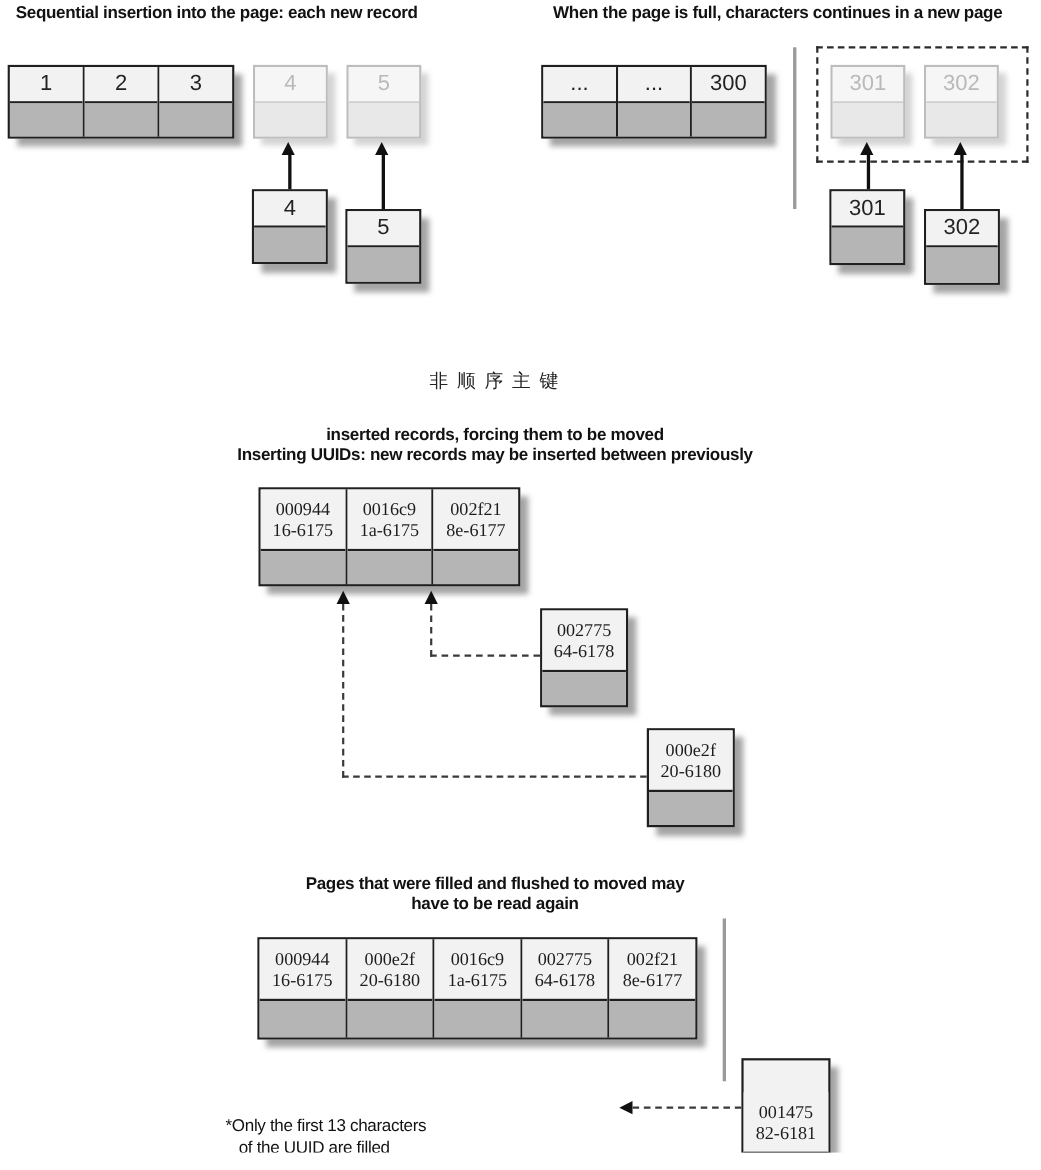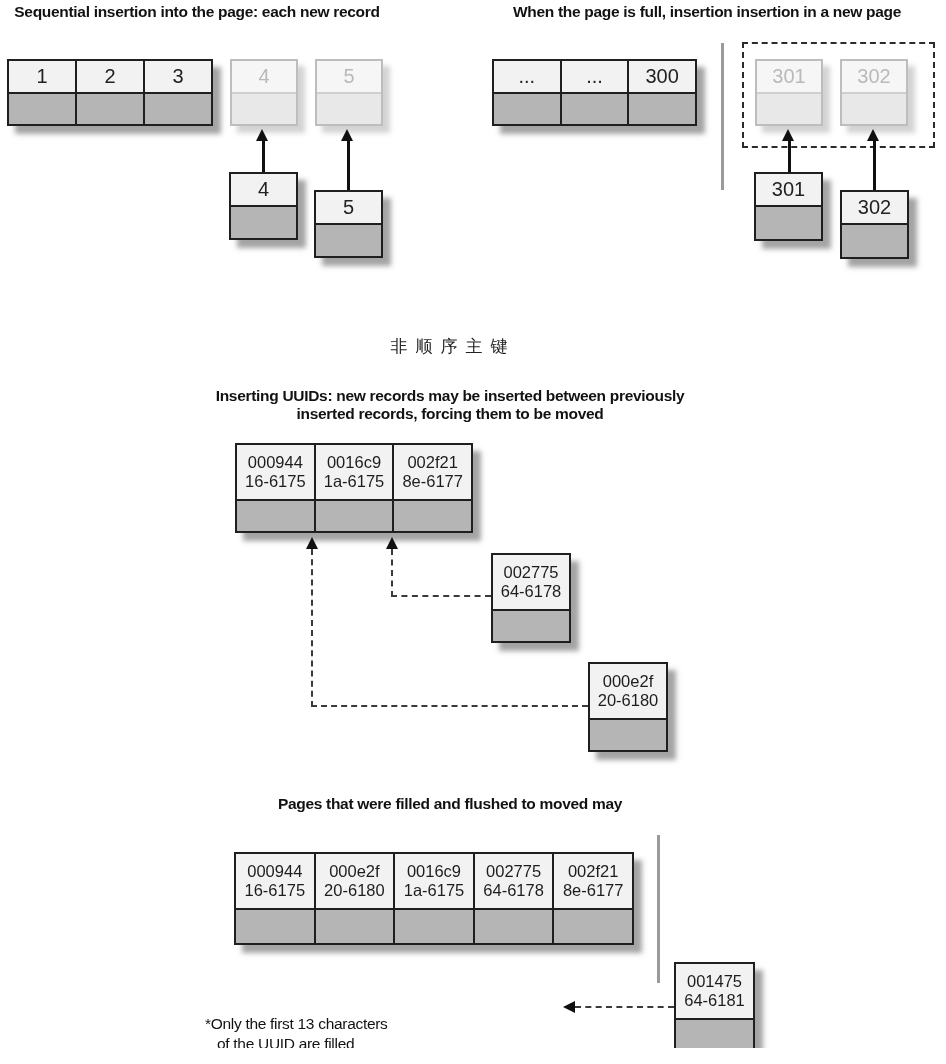--- a/index.html
+++ b/index.html
@@ -37,21 +37,21 @@
   }
   .ptable .cell:last-child{border-right:none;}
   .cell-top{
     display:flex;align-items:center;justify-content:center;
     background:#f2f2f2;
     border-bottom:2.5px solid #1f1f1f;
     box-sizing:border-box;
   }
   .cell-bot{flex:1;background:#b5b5b5;}
   .h-num .cell-top{height:33px;}
-  .h-uuid .cell-top{height:56px;}
+  .h-uuid .cell-top{height:56px;font-family:Liberation Serif, serif;}
   .num{font-size:20px;color:#222;}
   .uuid{font-size:16.5px;line-height:19px;text-align:center;color:#1d1d1d;}
   .uuid span{display:block;}
   
   .faded{
     position:absolute;display:flex;flex-direction:column;
     box-sizing:border-box;
     border:2px solid #bdbdbd;
     background:#f6f6f6;
     box-shadow:7px 7px 5px rgba(130,130,130,.35);
@@ -158,21 +158,21 @@
   <div class="ptable h-num" style="left:314px;top:190px;width:69px;height:68px;">
     <div class="cell">
       <div class="cell-top">
           <span class="num">5</span>
         </div>
       <div class="cell-bot"></div>
     </div>
   </div>
 
   <div class="title" style="left:468px;top:3px;width:478px;">
-    <div>When the page is full, insertion insertion in a new page</div>
+    <div>When the page is full, characters continues in a new page</div>
   </div>
 
   <div class="ptable h-num" style="left:492px;top:59px;width:205px;height:67px;">
     <div class="cell">
       <div class="cell-top">
           <span class="num">...</span>
         </div>
       <div class="cell-bot"></div>
     </div>
     <div class="cell">
@@ -224,22 +224,22 @@
       <div class="cell-top">
           <span class="num">302</span>
         </div>
       <div class="cell-bot"></div>
     </div>
   </div>
 
   <div class="cjk" style="left:303px;top:335px;width:300px;">非顺序主键</div>
 
   <div class="title" style="left:150px;top:387px;width:600px;">
+    <div>inserted records, forcing them to be moved</div>
     <div>Inserting UUIDs:  new records may be inserted between previously</div>
-    <div>inserted records, forcing them to be moved</div>
   </div>
 
   <div class="ptable h-uuid" style="left:235px;top:443px;width:238px;height:90px;">
     <div class="cell">
       <div class="cell-top">
           <span class="uuid">
             <span>000944</span>
             <span>16-6175</span>
           </span>
         </div>
@@ -292,20 +292,21 @@
             <span>000e2f</span>
             <span>20-6180</span>
           </span>
         </div>
       <div class="cell-bot"></div>
     </div>
   </div>
 
   <div class="title" style="left:150px;top:795px;width:600px;">
     <div>Pages that were filled and flushed to moved may</div>
+    <div>have to be read again</div>
   </div>
 
   <div class="ptable h-uuid" style="left:234px;top:852px;width:400px;height:93px;">
     <div class="cell">
       <div class="cell-top">
           <span class="uuid">
             <span>000944</span>
             <span>16-6175</span>
           </span>
         </div>
@@ -347,26 +348,26 @@
         </div>
       <div class="cell-bot"></div>
     </div>
   </div>
 
   <div class="divider" style="left:657px;top:835px;height:148px;"></div>
 
   <div class="ah-left" style="left:563px;top:1001px;"></div>
   <div class="dash-h" style="left:575px;top:1006px;width:99px;"></div>
 
-  <div class="ptable h-uuid" style="left:674px;top:962px;width:81px;height:89px;">
+  <div class="ptable h-uuid" style="left:674px;top:962px;width:81px;height:89px;align-items:flex-end;">
     <div class="cell">
       <div class="cell-top">
           <span class="uuid">
             <span>001475</span>
-            <span>64-6181</span>
+            <span>82-6181</span>
           </span>
         </div>
       <div class="cell-bot"></div>
     </div>
   </div>
 
   <div class="footnote" style="left:205px;top:1014px;width:230px;">
     <div class="l1">*Only the first 13 characters</div>
     <div class="l2">of the UUID are filled</div>
   </div>

